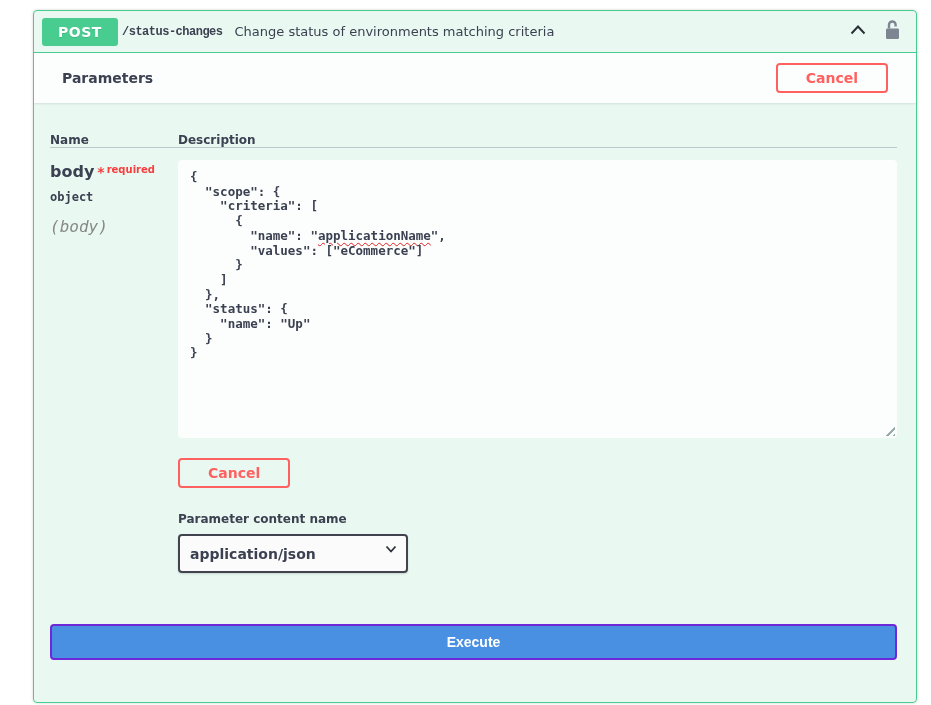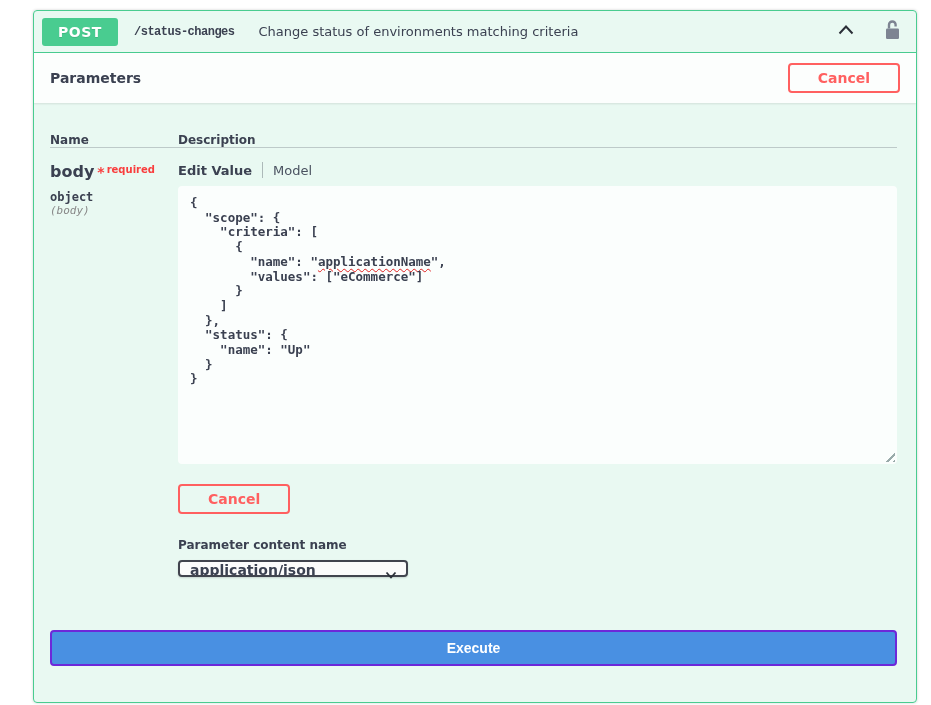--- a/index.html
+++ b/index.html
@@ -22,21 +22,20 @@
   }
 
   
   .opblock-summary {
     height: 42px;
     display: flex;
     align-items: center;
     padding: 0 14px 0 8px;
     border-bottom: 1px solid #49cc90;
     cursor: pointer;
-    gap: 12px;
   }
   .method-badge {
     background: #49cc90;
     color: #fff;
     font-size: 14px;
     font-weight: 700;
     min-width: 76px;
     text-align: center;
     padding: 6px 15px;
     border-radius: 3px;
@@ -64,21 +63,21 @@
     display: flex;
     align-items: center;
   }
 
   
   .opblock-section-header {
     height: 50px;
     display: flex;
     align-items: center;
     justify-content: space-between;
-    padding: 0 16px;
+    padding: 0 28px;
     background: rgba(255,255,255,.85);
     box-shadow: 0 1px 2px rgba(0,0,0,.1);
   }
   .section-title { font-size: 14px; font-weight: 700; }
 
   .btn-cancel {
     background: transparent;
     border: 2px solid #ff6060;
     border-radius: 4px;
     color: #ff6060;
@@ -105,23 +104,23 @@
   .required-label { color: #f93e3e; font-size: 10px; font-weight: 600; vertical-align: 4px; margin-left: 2px; }
   .param-type {
     font-family: "DejaVu Sans Mono", monospace;
     font-size: 12px;
     font-weight: 700;
     margin-top: 9px;
   }
   .param-in {
     font-family: "DejaVu Sans Mono", monospace;
     font-style: italic;
-    font-size: 11px;
+    font-size: 16px;
     color: #888;
-    margin-top: 0;
+    margin-top: 13px;
   }
   .param-desc { flex: 1; }
 
   
   .editor-tabs { display: flex; align-items: center; margin: 2px 0 8px 0; }
   .tab-edit { font-size: 13px; font-weight: 700; cursor: pointer; }
   .tab-sep { width: 1px; height: 16px; background: rgba(59,65,81,.35); margin: 0 10px; }
   .tab-model { font-size: 13px; font-weight: 400; color: #4a5260; cursor: pointer; }
 
   
@@ -162,21 +161,21 @@
   .editor-cancel { margin-top: 20px; }
 
   
   .content-type-block { margin-top: 24px; }
   .content-type-label { font-size: 12px; font-weight: 700; }
   .select-wrap { position: relative; width: 230px; margin-top: 8px; }
   select.content-type-select {
     -webkit-appearance: none;
     appearance: none;
     width: 100%;
-    height: 17px;
+    height: 39px;
     background: #fbfbfb;
     border: 2px solid #41444e;
     border-radius: 4px;
     font-family: "DejaVu Sans", sans-serif;
     font-weight: 700;
     font-size: 14px;
     color: #3b4151;
     padding: 0 34px 0 10px;
     cursor: pointer;
     box-shadow: 0 1px 2px rgba(0,0,0,.15);
@@ -242,25 +241,20 @@
     <div class="param-row">
       <div class="param-left">
         <div>
           <span class="param-name">body</span><span class="required-star">*</span><span class="required-label">required</span>
         </div>
         <div class="param-type">object</div>
         <div class="param-in">(body)</div>
       </div>
 
       <div class="param-desc">
-        <div class="editor-tabs">
-          <span class="tab-edit">Edit Value</span>
-          <span class="tab-sep"></span>
-          <span class="tab-model">Model</span>
-        </div>
 
         <div class="body-editor">
           <pre>{
   "scope": {
     "criteria": [
       {
         "name": "<span class="misspelled">applicationName</span>",
         "values": ["eCommerce"]
       }
     ]

